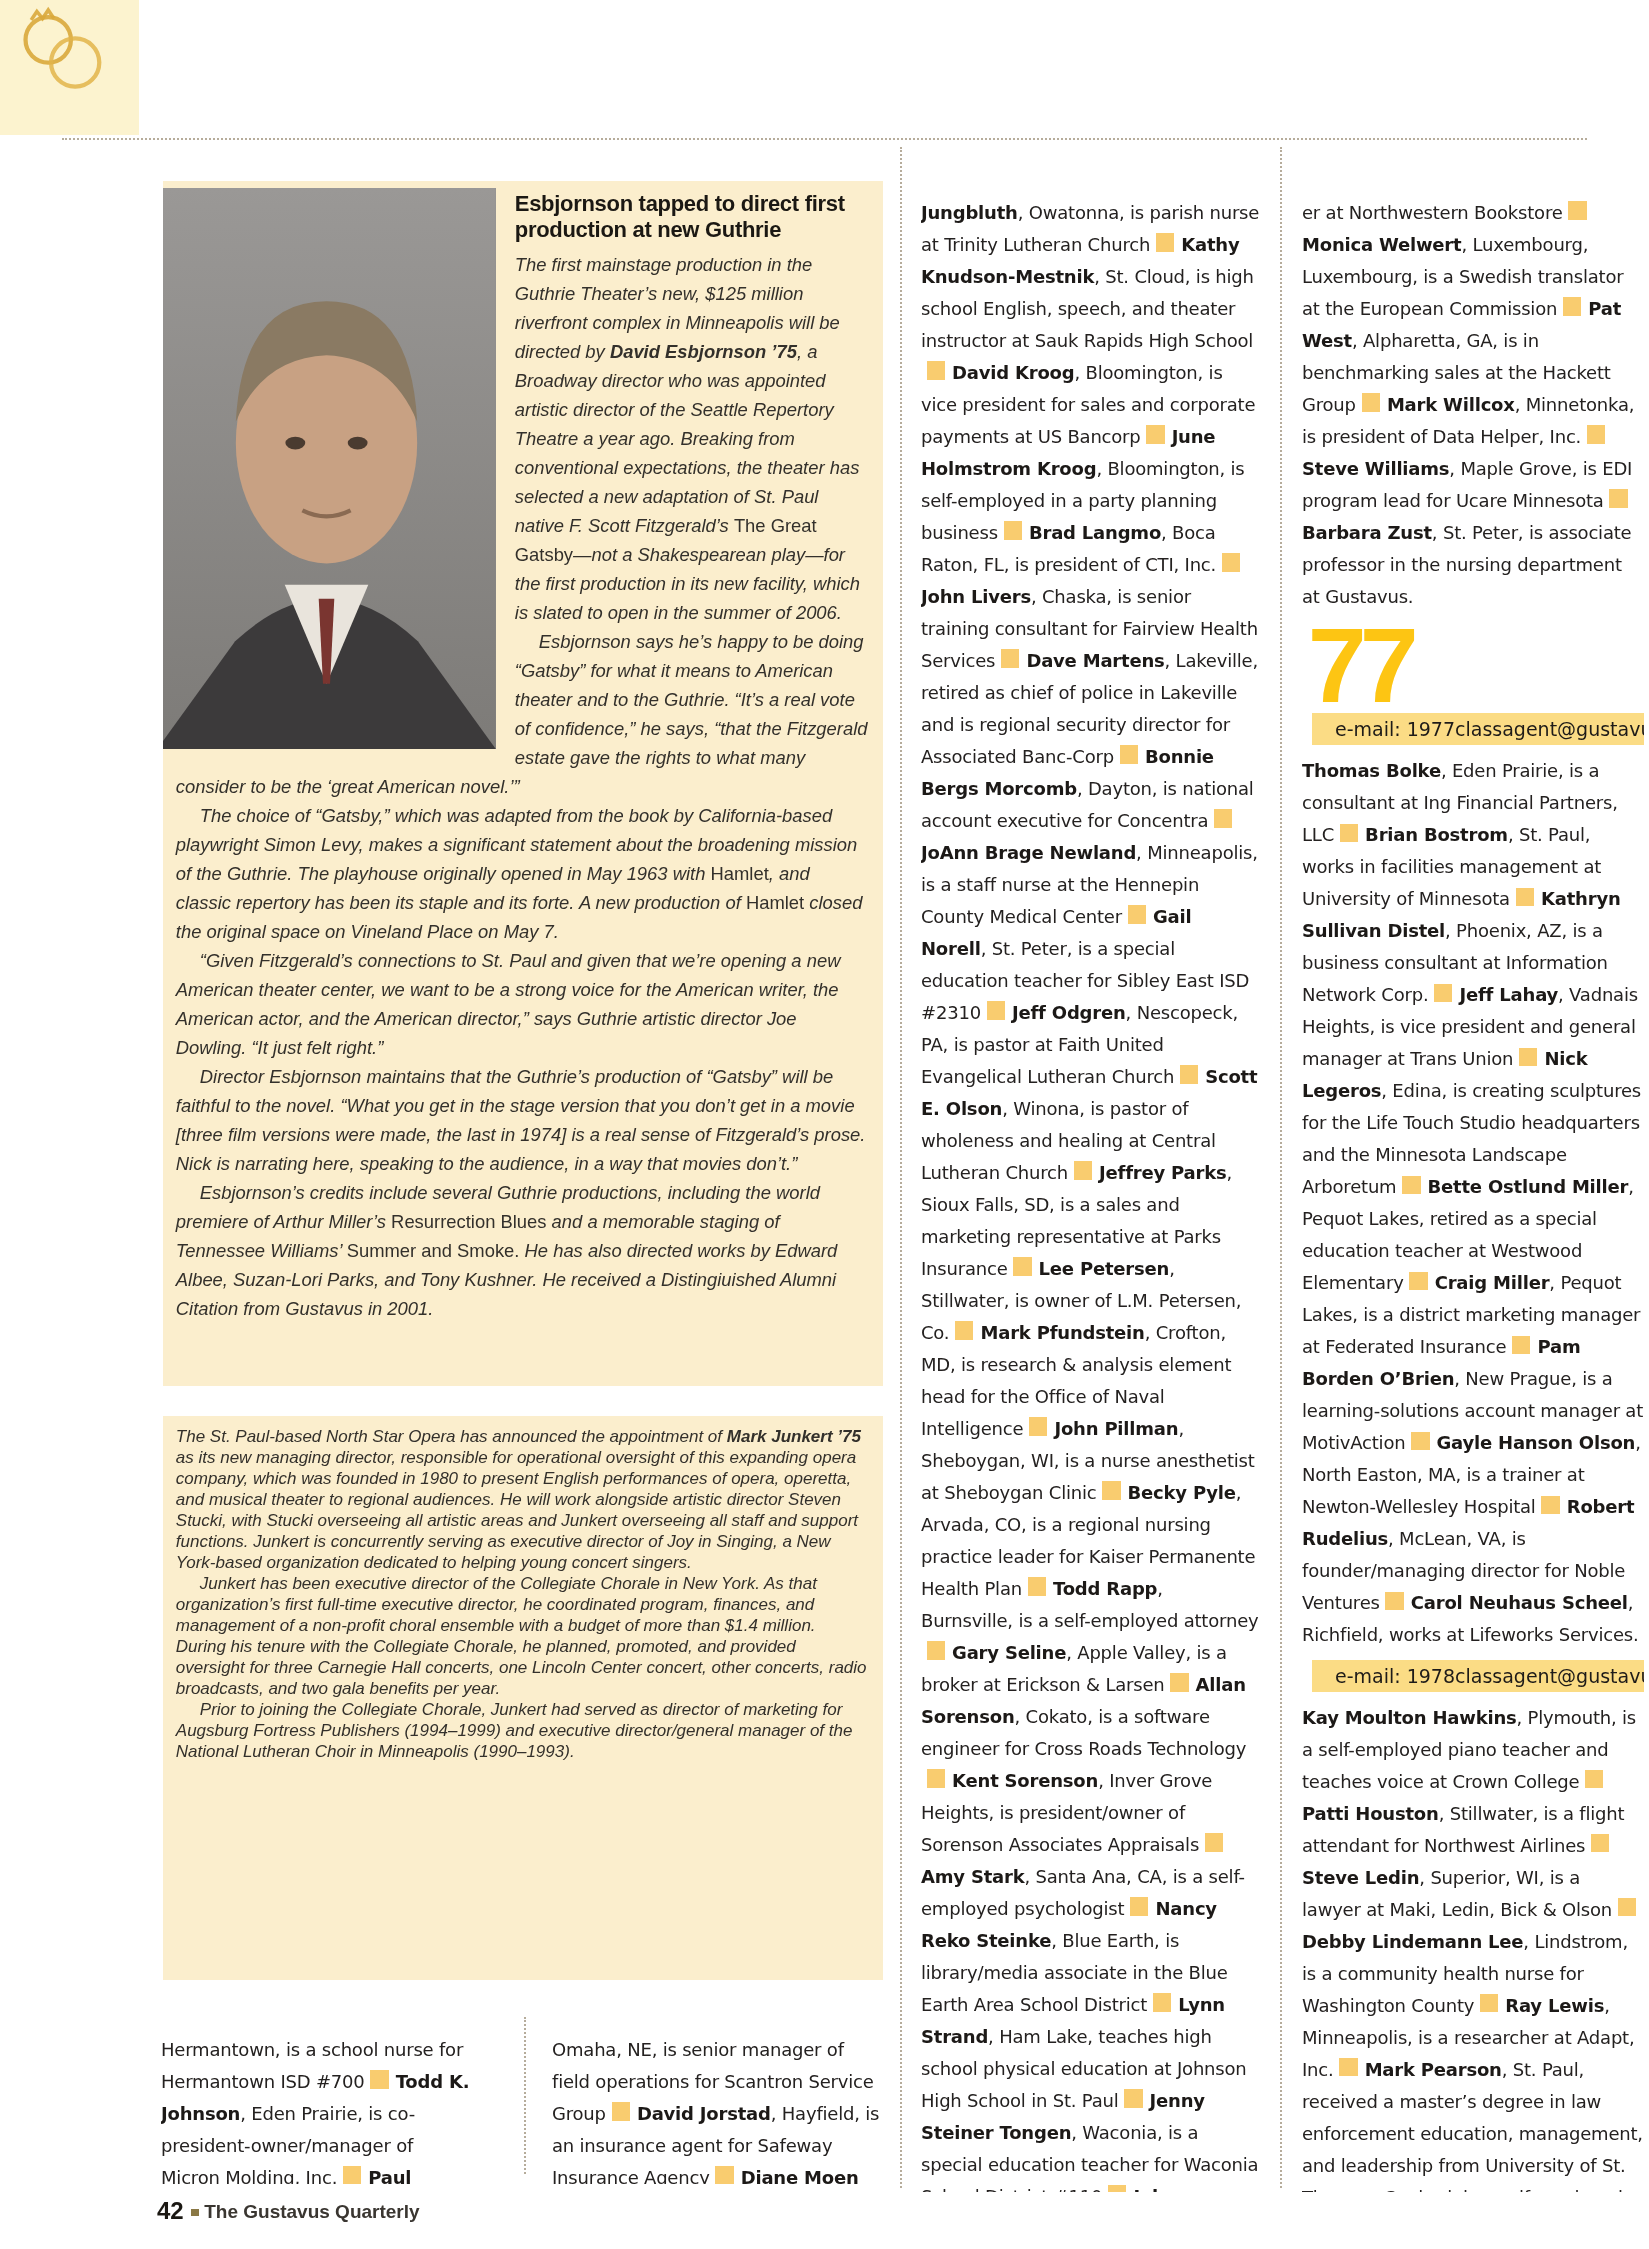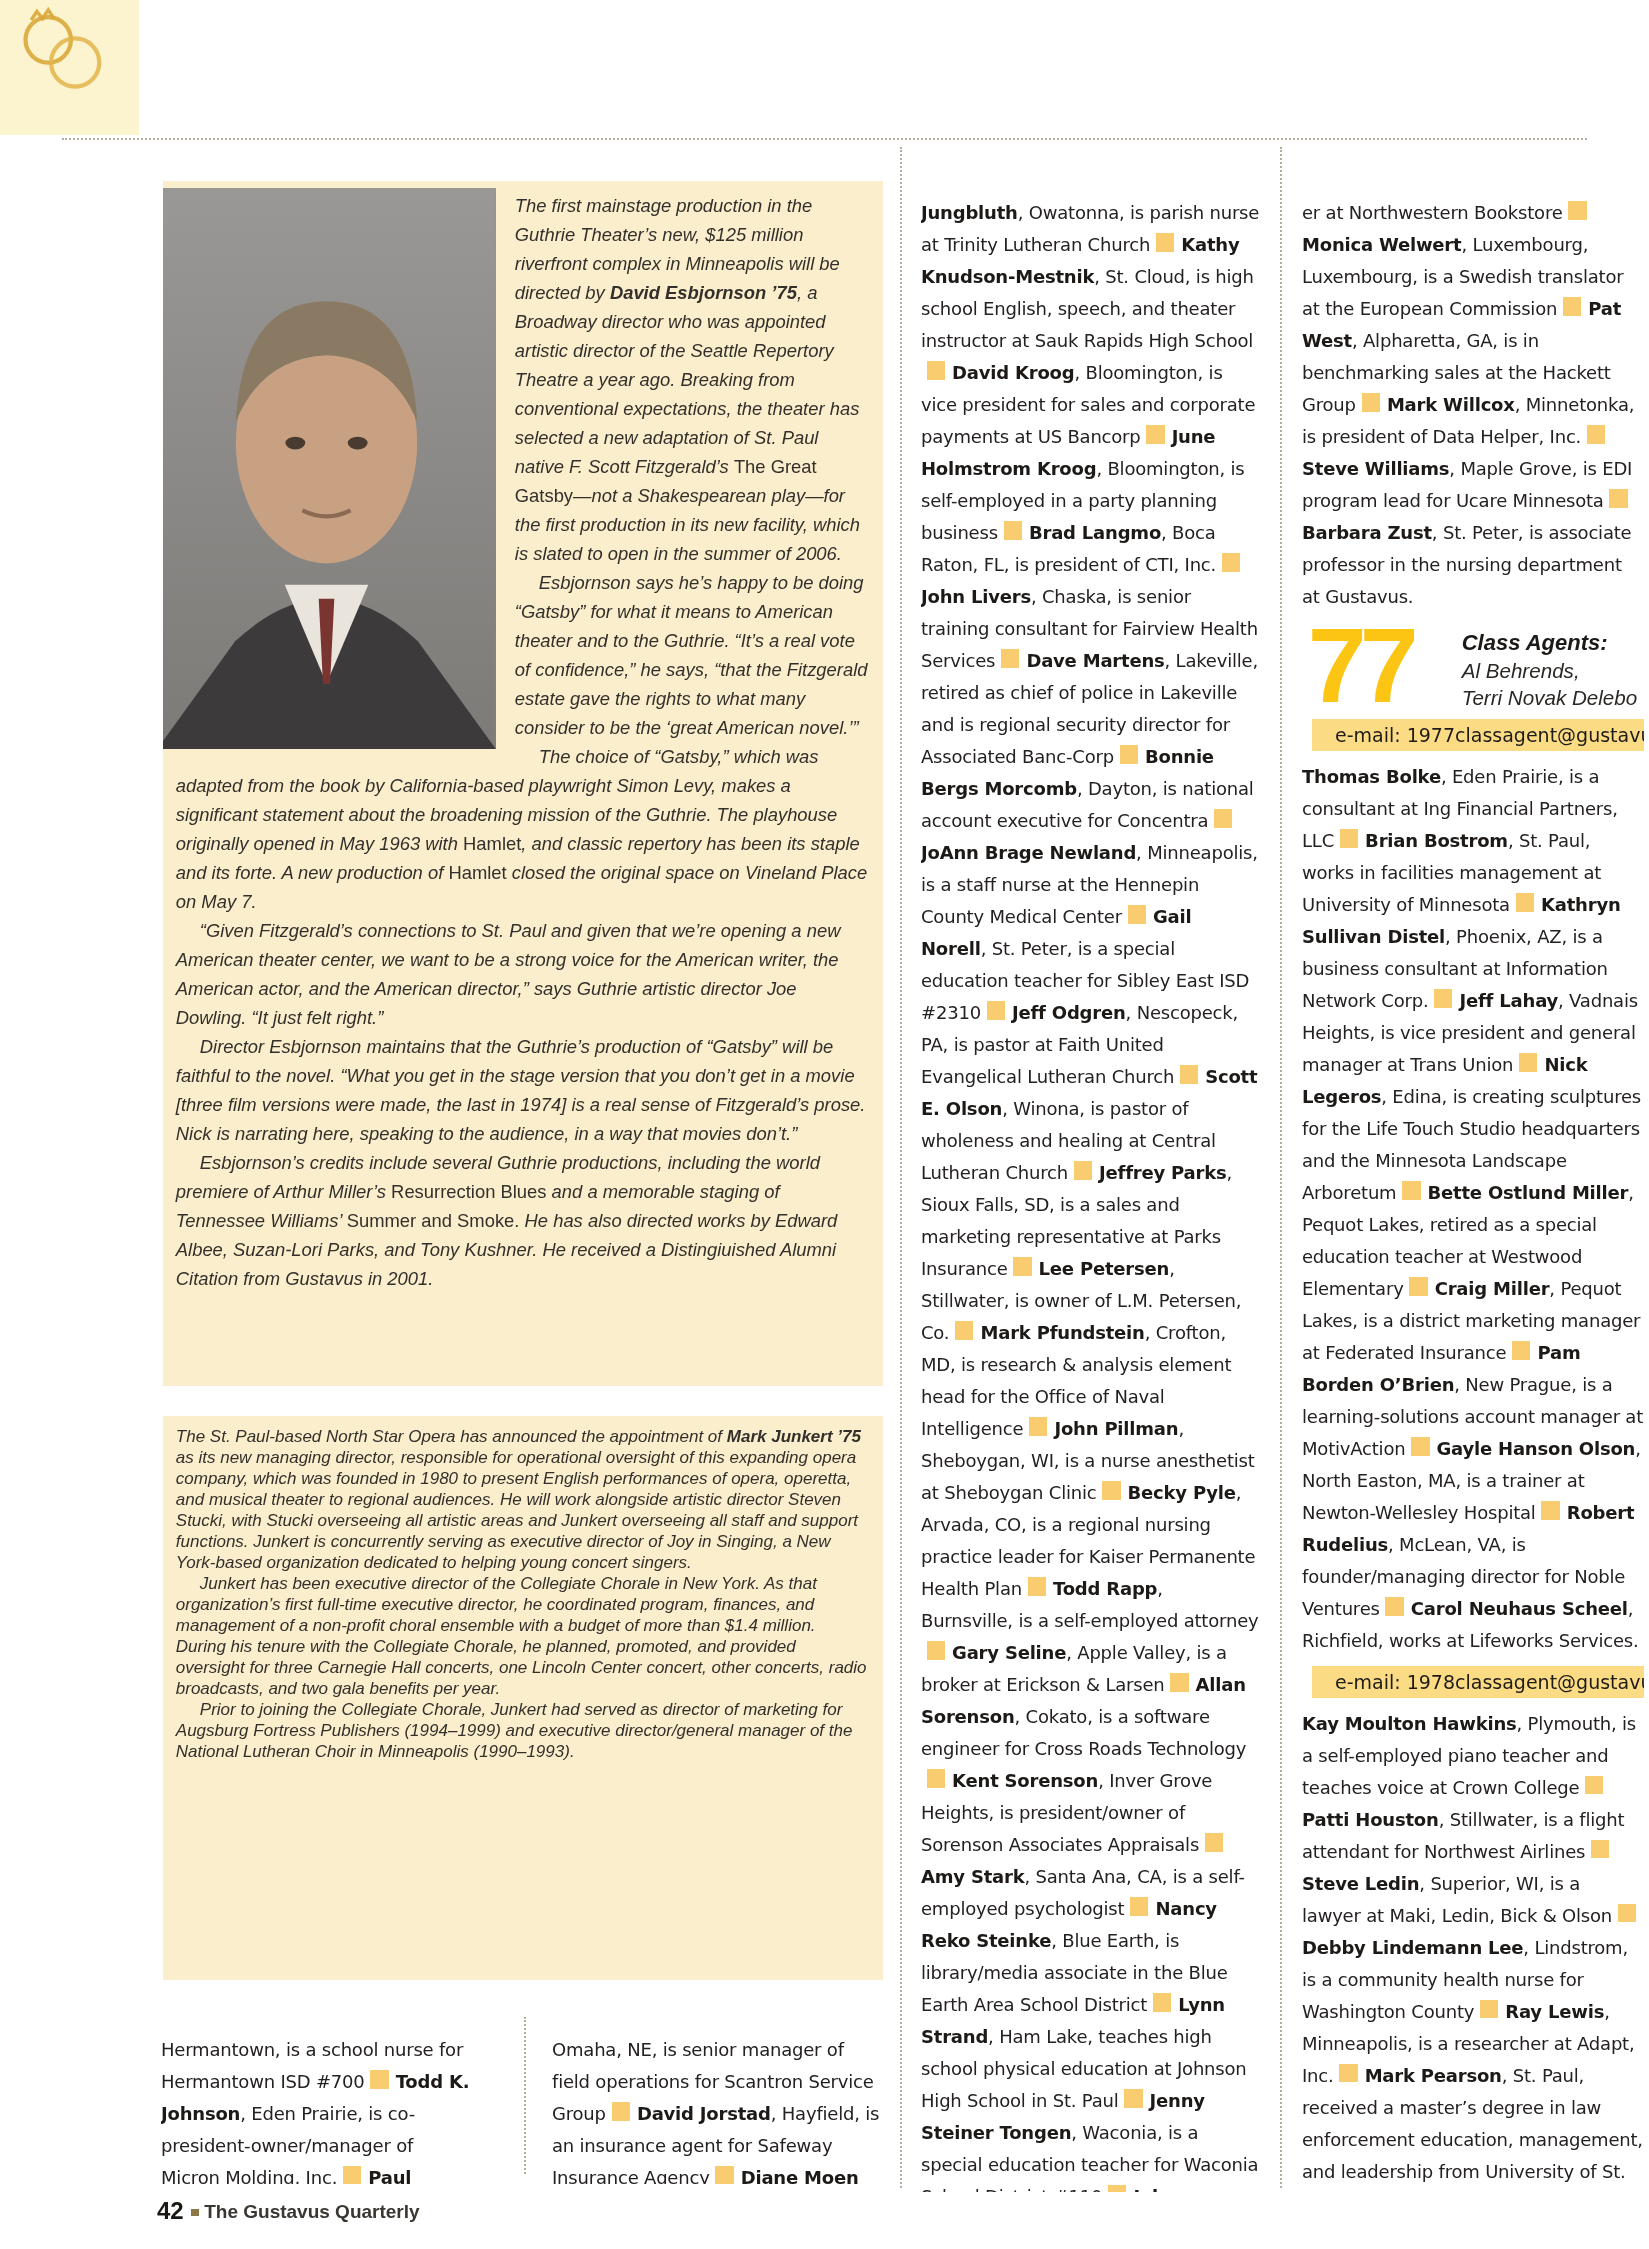--- a/index.html
+++ b/index.html
@@ -148,20 +148,21 @@
       <path d="M110 640 Q239 520 368 640 L478 792 L0 792 Z" fill="#3c3a3b"></path>
       <path d="M180 560 L239 700 L298 560 Z" fill="#e9e4dc"></path>
       <path d="M228 580 L250 580 L244 700 L234 700 Z" fill="#7a3530"></path>
       <ellipse cx="239" cy="360" rx="128" ry="170" fill="#c8a183"></ellipse>
       <path d="M111 330 Q120 160 239 160 Q358 160 367 330 Q330 240 239 236 Q148 240 111 330 Z" fill="#8a7a63"></path>
       <ellipse cx="195" cy="360" rx="14" ry="9" fill="#4a3b30"></ellipse>
       <ellipse cx="283" cy="360" rx="14" ry="9" fill="#4a3b30"></ellipse>
       <path d="M205 455 Q239 472 273 455" fill="none" stroke="#8a6a52" stroke-width="6"></path>
     </svg>
   </div>
+  <h2 class="f-title">Esbjornson tapped to direct first production at new Guthrie</h2>
   <div class="f-body">
       <p><span class="seg-i">The first mainstage production in the Guthrie Theater’s new, $125 million riverfront complex in Minneapolis will be directed by </span><span class="seg-bi">David Esbjornson ’75</span><span class="seg-i">, a Broadway director who was appointed artistic director of the Seattle Repertory Theatre a year ago. Breaking from conventional expectations, the theater has selected a new adaptation of St. Paul native F. Scott Fitzgerald’s </span><span class="seg-r">The Great Gatsby</span><span class="seg-i">—not a Shakespearean play—for the first production in its new facility, which is slated to open in the summer of 2006.</span></p>
       <p><span class="seg-i">Esbjornson says he’s happy to be doing “Gatsby” for what it means to American theater and to the Guthrie. “It’s a real vote of confidence,” he says, “that the Fitzgerald estate gave the rights to what many consider to be the ‘great American novel.’”</span></p>
       <p><span class="seg-i">The choice of “Gatsby,” which was adapted from the book by California-based playwright Simon Levy, makes a significant statement about the broadening mission of the Guthrie. The playhouse originally opened in May 1963 with </span><span class="seg-r">Hamlet</span><span class="seg-i">, and classic repertory has been its staple and its forte. A new production of </span><span class="seg-r">Hamlet</span><span class="seg-i"> closed the original space on Vineland Place on May 7.</span></p>
       <p><span class="seg-i">“Given Fitzgerald’s connections to St. Paul and given that we’re opening a new American theater center, we want to be a strong voice for the American writer, the American actor, and the American director,” says Guthrie artistic director Joe Dowling. “It just felt right.”</span></p>
       <p><span class="seg-i">Director Esbjornson maintains that the Guthrie’s production of “Gatsby” will be faithful to the novel. “What you get in the stage version that you don’t get in a movie [three film versions were made, the last in 1974] is a real sense of Fitzgerald’s prose. Nick is narrating here, speaking to the audience, in a way that movies don’t.”</span></p>
       <p><span class="seg-i">Esbjornson’s credits include several Guthrie productions, including the world premiere of Arthur Miller’s </span><span class="seg-r">Resurrection Blues</span><span class="seg-i"> and a memorable staging of Tennessee Williams’ </span><span class="seg-r">Summer and Smoke.</span><span class="seg-i"> He has also directed works by Edward Albee, Suzan-Lori Parks, and Tony Kushner. He received a Distingiuished Alumni Citation from Gustavus in 2001.</span></p>
     </div>
 </div>
 
@@ -176,25 +177,20 @@
 <div class="abs notes bl-col bl-1">Hermantown, is a school nurse for Hermantown ISD #700<span class="sq"></span><b class="nm">Todd K. Johnson</b>, Eden Prairie, is co-president-owner/manager of Micron Molding, Inc.<span class="sq"></span><b class="nm">Paul Jokela</b>,</div>
 <div class="abs notes bl-col bl-2">Omaha, NE, is senior manager of field operations for Scantron Service Group<span class="sq"></span><b class="nm">David Jorstad</b>, Hayfield, is an insurance agent for Safeway Insurance Agency<span class="sq"></span><b class="nm">Diane Moen</b></div>
 
 <div class="abs notes col-mid"><b class="nm">Jungbluth</b>, Owatonna, is parish nurse at Trinity Lutheran Church<span class="sq"></span><b class="nm">Kathy Knudson-Mestnik</b>, St. Cloud, is high school English, speech, and theater instructor at Sauk Rapids High School<span class="sq"></span><b class="nm">David Kroog</b>, Bloomington, is vice president for sales and corporate payments at US Bancorp<span class="sq"></span><b class="nm">June Holmstrom Kroog</b>, Bloomington, is self-employed in a party planning business<span class="sq"></span><b class="nm">Brad Langmo</b>, Boca Raton, FL, is president of CTI, Inc.<span class="sq"></span><b class="nm">John Livers</b>, Chaska, is senior training consultant for Fairview Health Services<span class="sq"></span><b class="nm">Dave Martens</b>, Lakeville, retired as chief of police in Lakeville and is regional security director for Associated Banc-Corp<span class="sq"></span><b class="nm">Bonnie Bergs Morcomb</b>, Dayton, is national account executive for Concentra<span class="sq"></span><b class="nm">JoAnn Brage Newland</b>, Minneapolis, is a staff nurse at the Hennepin County Medical Center<span class="sq"></span><b class="nm">Gail Norell</b>, St. Peter, is a special education teacher for Sibley East ISD #2310<span class="sq"></span><b class="nm">Jeff Odgren</b>, Nescopeck, PA, is pastor at Faith United Evangelical Lutheran Church<span class="sq"></span><b class="nm">Scott E. Olson</b>, Winona, is pastor of wholeness and healing at Central Lutheran Church<span class="sq"></span><b class="nm">Jeffrey Parks</b>, Sioux Falls, SD, is a sales and marketing representative at Parks Insurance<span class="sq"></span><b class="nm">Lee Petersen</b>, Stillwater, is owner of L.M. Petersen, Co.<span class="sq"></span><b class="nm">Mark Pfundstein</b>, Crofton, MD, is research &amp; analysis element head for the Office of Naval Intelligence<span class="sq"></span><b class="nm">John Pillman</b>, Sheboygan, WI, is a nurse anesthetist at Sheboygan Clinic<span class="sq"></span><b class="nm">Becky Pyle</b>, Arvada, CO, is a regional nursing practice leader for Kaiser Permanente Health Plan<span class="sq"></span><b class="nm">Todd Rapp</b>, Burnsville, is a self-employed attorney<span class="sq"></span><b class="nm">Gary Seline</b>, Apple Valley, is a broker at Erickson &amp; Larsen<span class="sq"></span><b class="nm">Allan Sorenson</b>, Cokato, is a software engineer for Cross Roads Technology<span class="sq"></span><b class="nm">Kent Sorenson</b>, Inver Grove Heights, is president/owner of Sorenson Associates Appraisals<span class="sq"></span><b class="nm">Amy Stark</b>, Santa Ana, CA, is a self-employed psychologist<span class="sq"></span><b class="nm">Nancy Reko Steinke</b>, Blue Earth, is library/media associate in the Blue Earth Area School District<span class="sq"></span><b class="nm">Lynn Strand</b>, Ham Lake, teaches high school physical education at Johnson High School in St. Paul<span class="sq"></span><b class="nm">Jenny Steiner Tongen</b>, Waconia, is a special education teacher for Waconia School District #110<span class="sq"></span><b class="nm">John Trawick</b>, La Mesa, CA, is a principal scientist at Genomatica, Esko, is a special education teacher in the Moose Lake Schools, Burnsville, is a book receiv-</div>
 
 <div class="abs col-right">
   <div class="notes">er at Northwestern Bookstore<span class="sq"></span><b class="nm">Monica Welwert</b>, Luxembourg, Luxembourg, is a Swedish translator at the European Commission<span class="sq"></span><b class="nm">Pat West</b>, Alpharetta, GA, is in benchmarking sales at the Hackett Group<span class="sq"></span><b class="nm">Mark Willcox</b>, Minnetonka, is president of Data Helper, Inc.<span class="sq"></span><b class="nm">Steve Williams</b>, Maple Grove, is EDI program lead for Ucare Minnesota<span class="sq"></span><b class="nm">Barbara Zust</b>, St. Peter, is associate professor in the nursing department at Gustavus.</div>
 
   <div class="yr-head">
     <div class="yr-num">77</div>
-    <div class="yr-agents">
-      <div class="agents-label">Class Agents:</div>
-      <div class="agent-name">Al Behrends,</div>
-      <div class="agent-name">Terri Novak Delebo</div>
-    </div>
   </div>
   <div class="email-band">e-mail: 1977classagent@gustavus.edu</div>
   <div class="notes"><b class="nm">Thomas Bolke</b>, Eden Prairie, is a consultant at Ing Financial Partners, LLC<span class="sq"></span><b class="nm">Brian Bostrom</b>, St. Paul, works in facilities management at University of Minnesota<span class="sq"></span><b class="nm">Kathryn Sullivan Distel</b>, Phoenix, AZ, is a business consultant at Information Network Corp.<span class="sq"></span><b class="nm">Jeff Lahay</b>, Vadnais Heights, is vice president and general manager at Trans Union<span class="sq"></span><b class="nm">Nick Legeros</b>, Edina, is creating sculptures for the Life Touch Studio headquarters and the Minnesota Landscape Arboretum<span class="sq"></span><b class="nm">Bette Ostlund Miller</b>, Pequot Lakes, retired as a special education teacher at Westwood Elementary<span class="sq"></span><b class="nm">Craig Miller</b>, Pequot Lakes, is a district marketing manager at Federated Insurance<span class="sq"></span><b class="nm">Pam Borden O’Brien</b>, New Prague, is a learning-solutions account manager at MotivAction<span class="sq"></span><b class="nm">Gayle Hanson Olson</b>, North Easton, MA, is a trainer at Newton-Wellesley Hospital<span class="sq"></span><b class="nm">Robert Rudelius</b>, McLean, VA, is founder/managing director for Noble Ventures<span class="sq"></span><b class="nm">Carol Neuhaus Scheel</b>, Richfield, works at Lifeworks Services.</div>
 
   <div class="email-band">e-mail: 1978classagent@gustavus.edu</div>
   <div class="notes"><b class="nm">Kay Moulton Hawkins</b>, Plymouth, is a self-employed piano teacher and teaches voice at Crown College<span class="sq"></span><b class="nm">Patti Houston</b>, Stillwater, is a flight attendant for Northwest Airlines<span class="sq"></span><b class="nm">Steve Ledin</b>, Superior, WI, is a lawyer at Maki, Ledin, Bick &amp; Olson<span class="sq"></span><b class="nm">Debby Lindemann Lee</b>, Lindstrom, is a community health nurse for Washington County<span class="sq"></span><b class="nm">Ray Lewis</b>, Minneapolis, is a researcher at Adapt, Inc.<span class="sq"></span><b class="nm">Mark Pearson</b>, St. Paul, received a master’s degree in law enforcement education, management, and leadership from University of St. Thomas, Gaylord, is a self-employed dentist, was named Sertoman of the Week,</div>
 </div>
 
 <div class="abs footer">
   <span class="pg">42</span>

